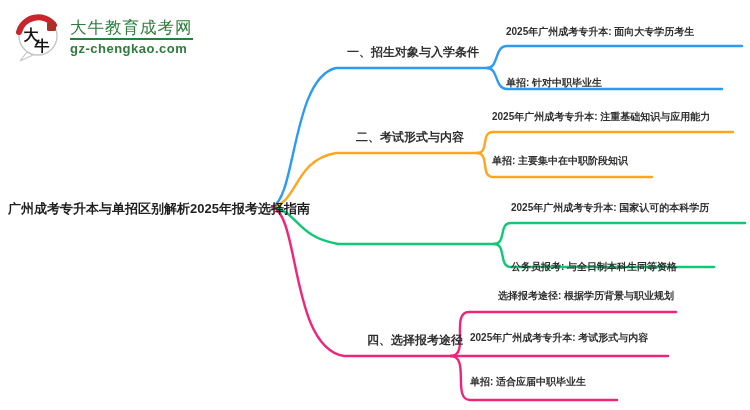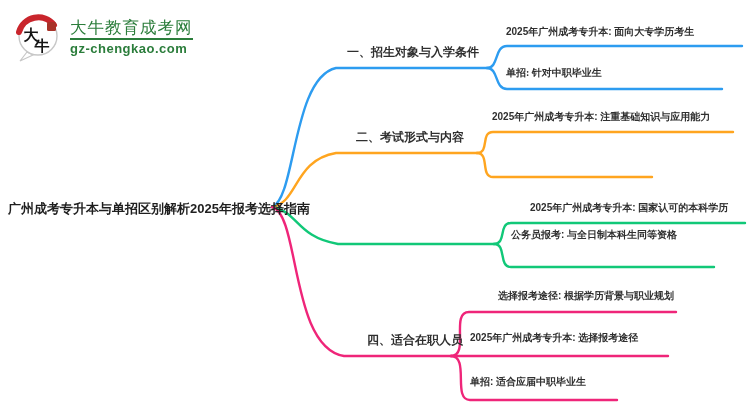--- a/index.html
+++ b/index.html
@@ -26,29 +26,29 @@
   }
   .blabel,.leaf{
     position:absolute;white-space:nowrap;color:#2f2f2f;
     font-weight:600;
   }
   .blabel{font-size:12px;}
   .leaf{font-size:10px;}
 
   .t-b1l{left:347px;top:44px;}
   .t-b1c1{left:506px;top:25px;}
-  .t-b1c2{left:506px;top:66px;font-family:Liberation Serif, serif;}
+  .t-b1c2{left:506px;top:76px;}
 
   .t-b2l{left:356px;top:129px;}
   .t-b2c1{left:492px;top:110px;}
   .t-b2c2{left:492px;top:154px;}
 
   .t-b3l{left:350px;top:220px;}
-  .t-b3c1{left:530px;top:201px;}
-  .t-b3c2{left:511px;top:228px;}
+  .t-b3c1{left:511px;top:201px;}
+  .t-b3c2{left:511px;top:260px;}
 
   .t-b4l{left:367px;top:332px;}
   .t-b4c1{left:470px;top:289px;margin-left:28px;}
   .t-b4c2{left:470px;top:331px;}
   .t-b4c3{left:470px;top:375px;}
 </style>
 </head>
 <body>
 
 <div id="stage">
@@ -94,22 +94,23 @@
   </div>
 
   <div class="root-title">广州成考专升本与单招区别解析2025年报考选择指南</div>
 
   <div class="blabel t-b1l">一、招生对象与入学条件</div>
   <div class="leaf t-b1c1">2025年广州成考专升本: 面向大专学历考生</div>
   <div class="leaf t-b1c2">单招: 针对中职毕业生</div>
 
   <div class="blabel t-b2l">二、考试形式与内容</div>
   <div class="leaf t-b2c1">2025年广州成考专升本: 注重基础知识与应用能力</div>
+  <div class="leaf t-b2c2">单招: 主要集中在中职阶段知识</div>
 
   <div class="leaf t-b3c1">2025年广州成考专升本: 国家认可的本科学历</div>
   <div class="leaf t-b3c2">公务员报考: 与全日制本科生同等资格</div>
 
-  <div class="blabel t-b4l">四、适合在职人员</div>
+  <div class="blabel t-b4l">四、选择报考途径</div>
   <div class="leaf t-b4c1">选择报考途径: 根据学历背景与职业规划</div>
-  <div class="leaf t-b4c2">2025年广州成考专升本: 选择报考途径</div>
+  <div class="leaf t-b4c2">2025年广州成考专升本: 考试形式与内容</div>
   <div class="leaf t-b4c3">单招: 适合应届中职毕业生</div>
 
 </div>
 
 </body></html>

